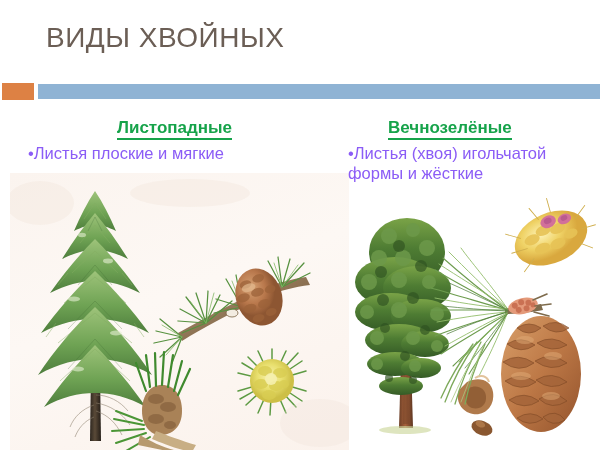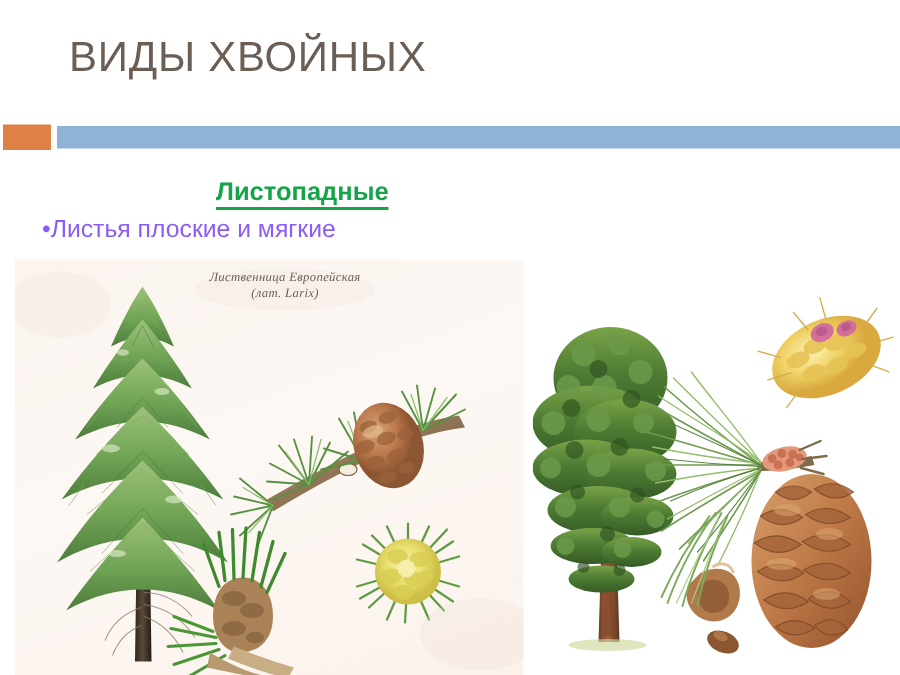--- a/index.html
+++ b/index.html
@@ -36,21 +36,20 @@
     background:#8fb3d4;
   }
 
   
   .head {
     position:absolute;
     font-size:17px;
     font-weight:bold;
     color:#16a34a;
     white-space:nowrap;
-    margin-left:27px;
   }
   .head .u {
     border-bottom:2px solid #16a34a;
     padding-bottom:1px;
   }
   .head-left  { left:117px; top:118px; }
   .head-right { left:388px; top:118px; }
 
   
   .bullets {
@@ -271,27 +270,30 @@
         <path d="M130 262 C140 268 152 274 164 277 L162 279 L128 272 Z" fill="#b79a6f"></path>
       </g>
 
       <g fill="#efe2d6" opacity="0.30">
         <ellipse cx="30" cy="30" rx="34" ry="22"></ellipse>
         <ellipse cx="310" cy="250" rx="40" ry="24"></ellipse>
         <ellipse cx="180" cy="20" rx="60" ry="14"></ellipse>
       </g>
     </svg>
 
-    <div class="plate-caption">
-      <div>Лиственница Европейская</div>
-      <div>(лат. Larix)</div>
-    </div>
-  </div>
-
-
+  </div>
+
+  <div class="head head-right">
+    <span class="u">Вечнозелёные</span>
+  </div>
+
+  <div class="bullets bullets-right">
+    <div>•Листья (хвоя) игольчатой</div>
+    <div>формы и жёсткие</div>
+  </div>
 
   <div class="panel panel-pine">
     <svg class="svg-fill" viewBox="0 0 245 254" preserveAspectRatio="none">
       <defs>
         <linearGradient id="pineCrownG" x1="0" y1="0" x2="0" y2="1">
           <stop offset="0%" stop-color="#7aa347"></stop>
           <stop offset="45%" stop-color="#4e7c33"></stop>
           <stop offset="100%" stop-color="#355b26"></stop>
         </linearGradient>
         <linearGradient id="pineTrunkG" x1="0" y1="0" x2="1" y2="0">

